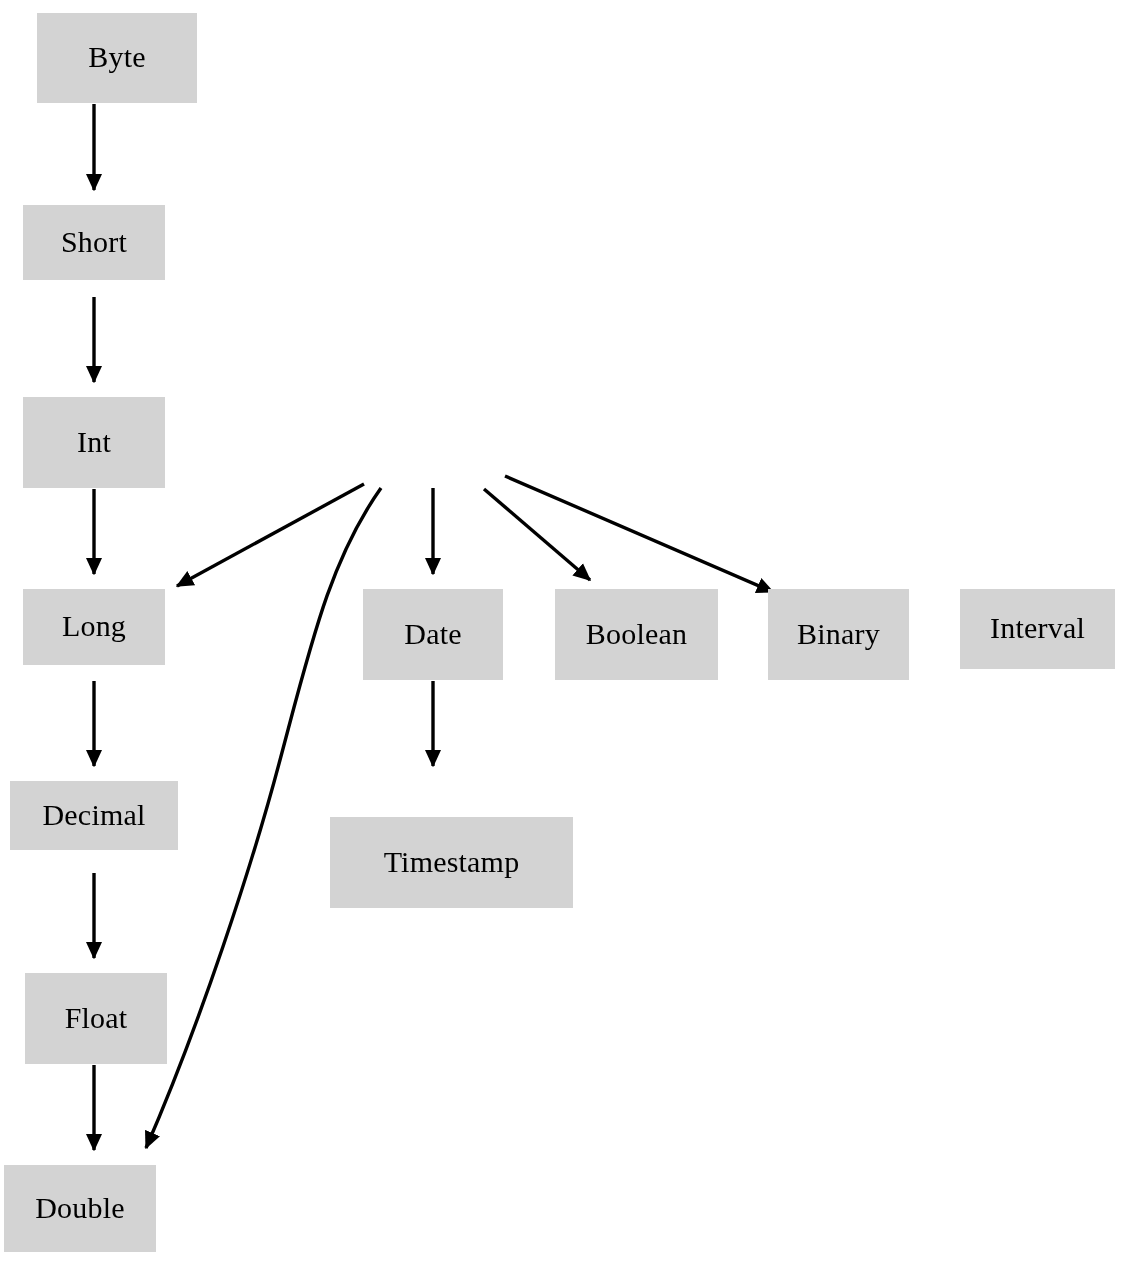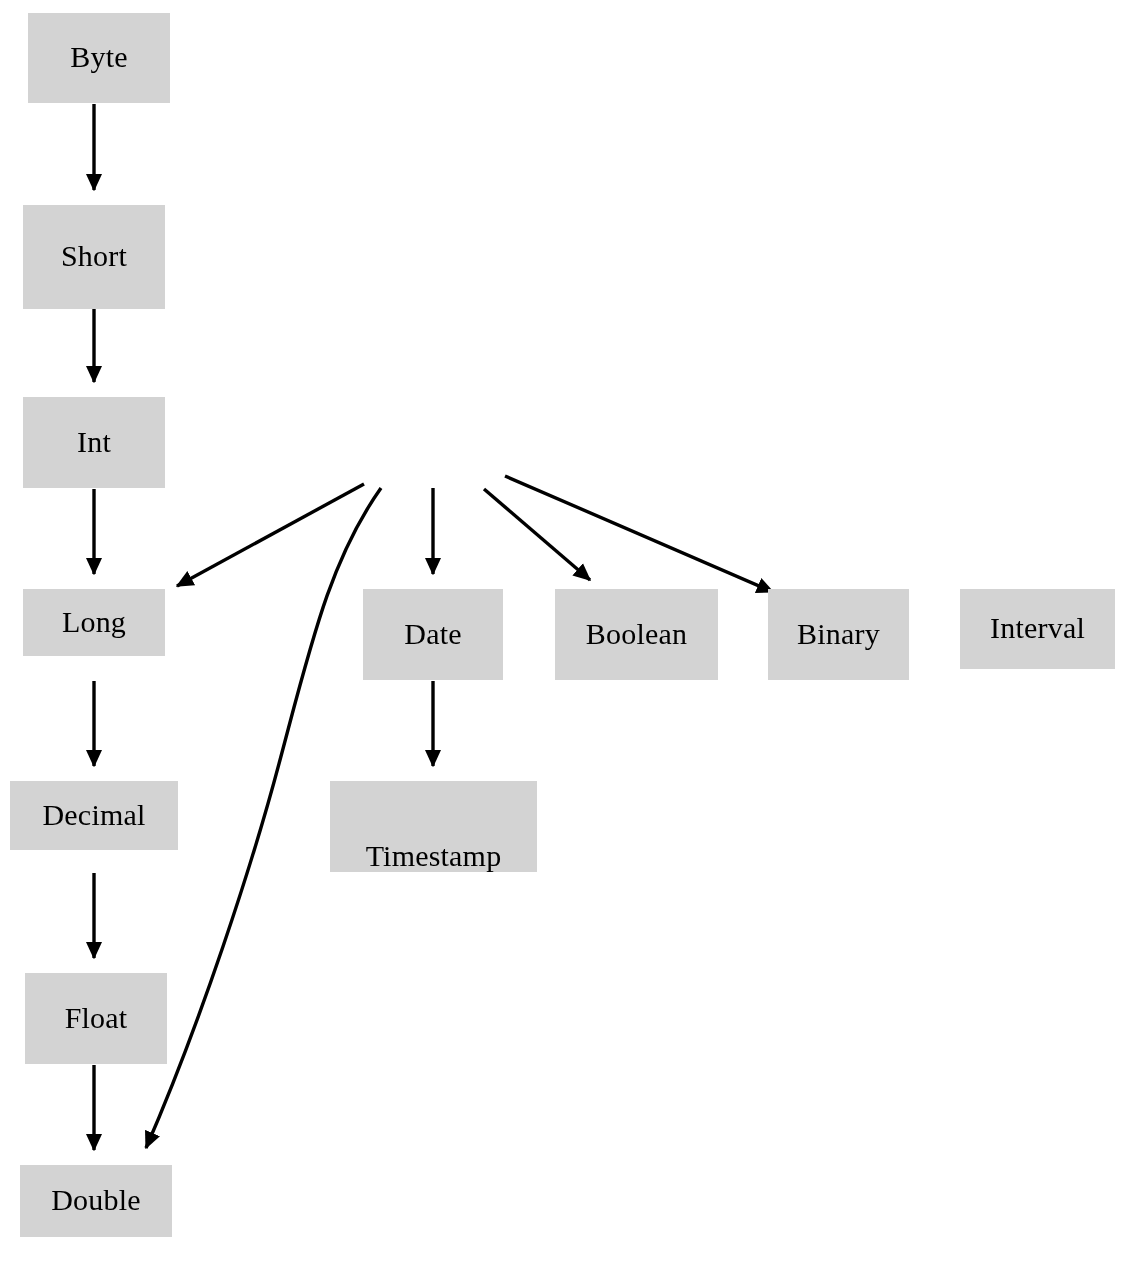--- a/index.html
+++ b/index.html
@@ -66,54 +66,54 @@
       <path d="M 94,1065 L 94,1150"></path>
       <path d="M 364,484 L 177,586"></path>
       <path d="M 433,488 L 433,574"></path>
       <path d="M 484,489 L 590,580"></path>
       <path d="M 505,476 L 773,592"></path>
       <path d="M 433,681 L 433,766"></path>
       <path d="M 381,488 C 330,560 311,644 280,760 C 252,866 200,1024 146,1148"></path>
     </g>
   </svg>
 
-  <div class="node" style="left:28px; top:13px; width:142px; height:90px;">
+  <div class="node" style="left:37px; top:13px; width:160px; height:90px;">
     <span class="node-label">Byte</span>
   </div>
 
-  <div class="node" style="left:23px; top:205px; width:142px; height:104px;">
+  <div class="node" style="left:23px; top:205px; width:142px; height:75px;">
     <span class="node-label">Short</span>
   </div>
 
   <div class="node" style="left:23px; top:397px; width:142px; height:91px;font-family:Liberation Serif, serif;">
     <span class="node-label">Int</span>
   </div>
 
-  <div class="node" style="left:23px; top:589px; width:142px; height:67px;">
+  <div class="node" style="left:23px; top:589px; width:142px; height:76px;">
     <span class="node-label">Long</span>
   </div>
 
   <div class="node" style="left:10px; top:781px; width:168px; height:69px;">
     <span class="node-label">Decimal</span>
   </div>
 
   <div class="node" style="left:25px; top:973px; width:142px; height:91px;">
     <span class="node-label">Float</span>
   </div>
 
-  <div class="node" style="left:20px; top:1165px; width:152px; height:72px;">
+  <div class="node" style="left:4px; top:1165px; width:152px; height:87px;">
     <span class="node-label">Double</span>
   </div>
 
 
   <div class="node" style="left:363px; top:589px; width:140px; height:91px;">
     <span class="node-label">Date</span>
   </div>
 
-  <div class="node" style="left:330px; top:781px; width:207px; height:91px;align-items:flex-end;">
+  <div class="node" style="left:330px; top:817px; width:243px; height:91px;">
     <span class="node-label">Timestamp</span>
   </div>
 
   <div class="node" style="left:768px; top:589px; width:141px; height:91px;">
     <span class="node-label">Binary</span>
   </div>
 
   <div class="node" style="left:555px; top:589px; width:163px; height:91px;">
     <span class="node-label">Boolean</span>
   </div>

